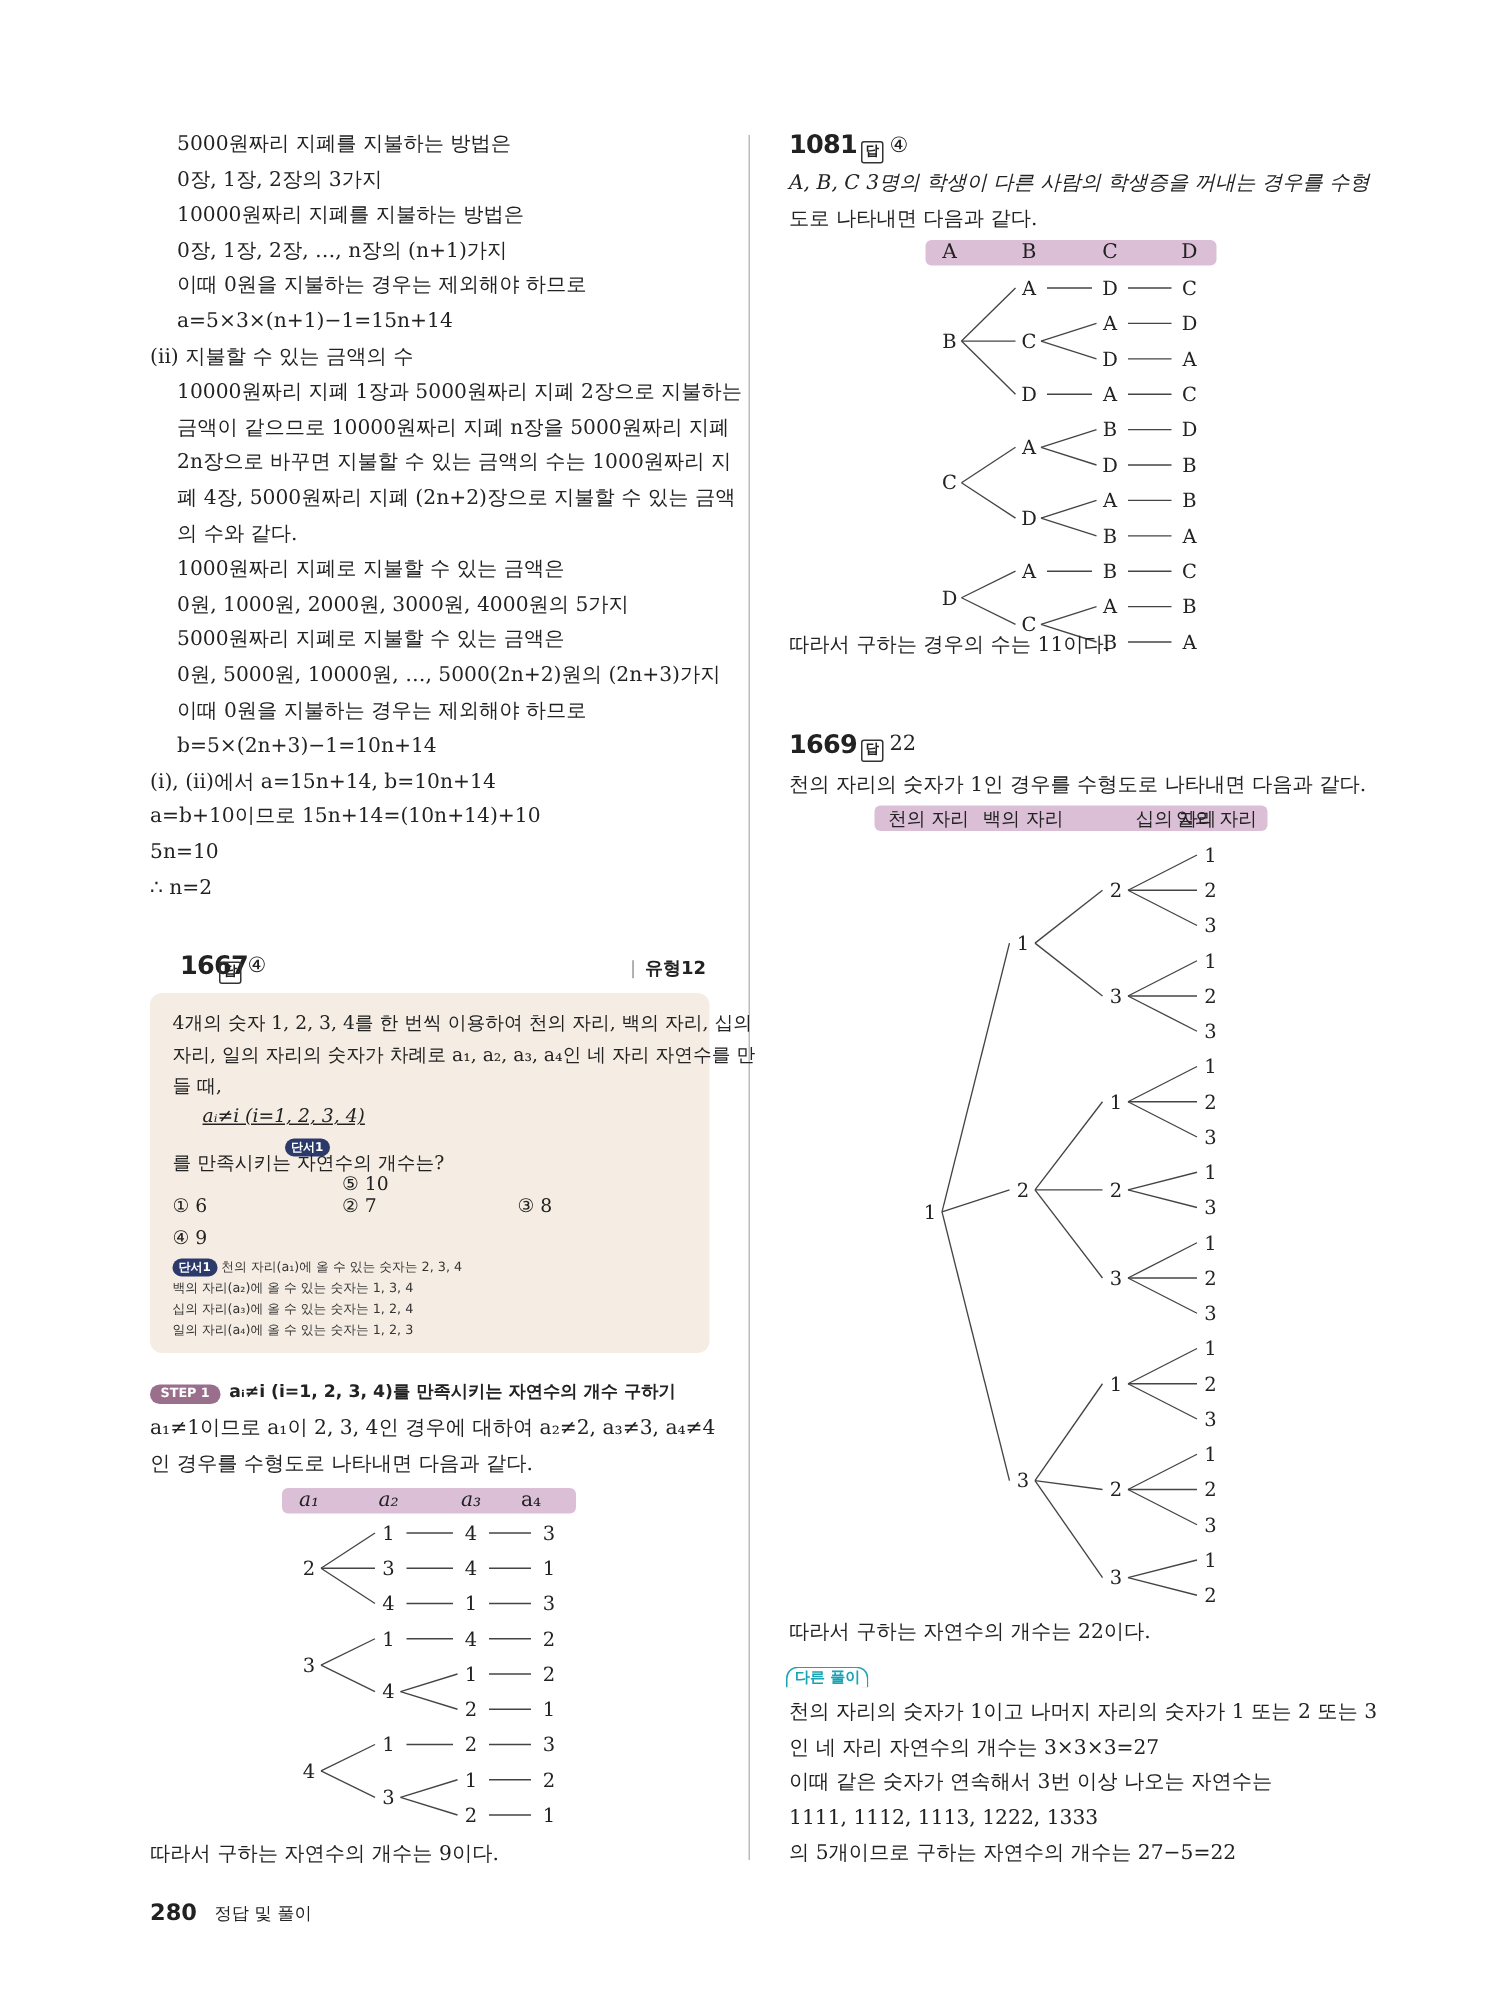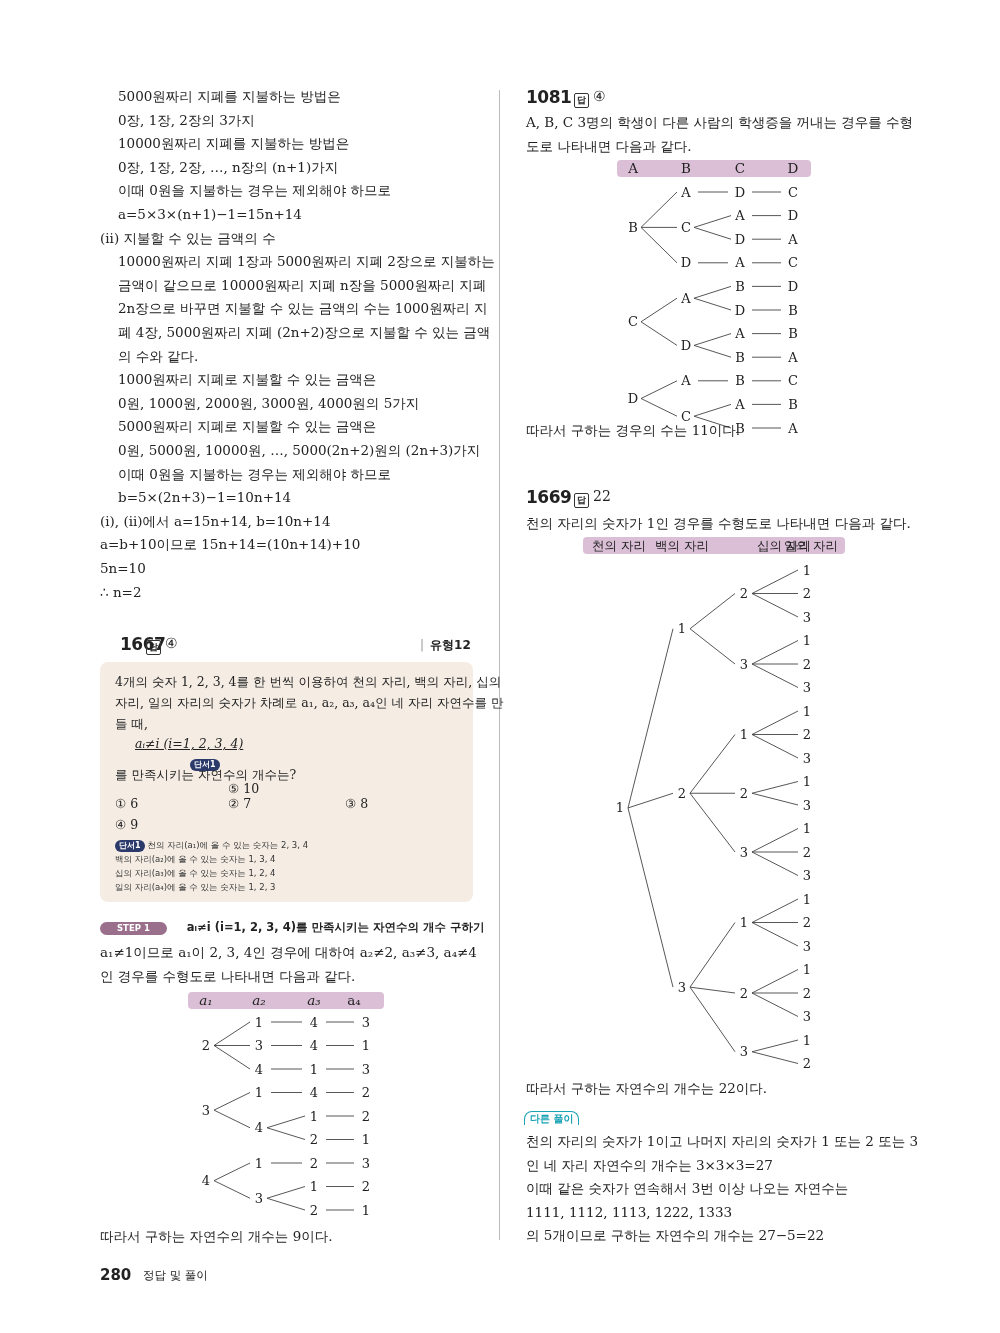--- a/index.html
+++ b/index.html
@@ -13,21 +13,21 @@
   .ans .dap{display:inline-block;width:13px;height:13px;border:1.5px solid #333;border-radius:2px;font-size:9px;line-height:13px;text-align:center;
         font-family:"DejaVu Sans",sans-serif;font-weight:bold;margin-right:4px;vertical-align:-2px;}
   .type-tag{position:absolute;font-family:"DejaVu Sans",sans-serif;font-size:12px;font-weight:bold;}
   .type-tag .bar{color:#999;font-weight:normal;margin-right:6px;}
   .qbox{position:absolute;left:100px;top:662px;width:373px;height:240px;background:#f5ede4;border-radius:8px;}
   .qline{position:absolute;font-size:12.5px;white-space:nowrap;line-height:18px;}
   .hint{position:absolute;font-family:"DejaVu Sans",sans-serif;font-size:8.5px;white-space:nowrap;line-height:14px;color:#333;}
   .badge{display:inline-block;background:#2c3a6b;color:#fff;font-family:"DejaVu Sans",sans-serif;font-size:8px;font-weight:bold;
          border-radius:8px;padding:0 4px;line-height:12px;}
   .step{display:inline-block;background:#9a6f8c;color:#fff;font-family:"DejaVu Sans",sans-serif;font-size:8.5px;font-weight:bold;
-         border-radius:8px;padding:0 17px;line-height:13px;margin-right:20px;}
+         border-radius:8px;padding:0 7px;line-height:13px;margin-right:6px;}
   .steptitle{position:absolute;font-family:"DejaVu Sans",sans-serif;font-size:11.5px;font-weight:bold;white-space:nowrap;}
   .hdrbar{position:absolute;background:#dbbfd6;border-radius:4px;height:17px;font-size:13.5px;line-height:17px;}
   .hdrbar span{position:absolute;top:0;text-align:center;}
   .tree{position:absolute;}
   .tree text{font-family:"DejaVu Serif","Liberation Serif",serif;font-size:13px;fill:#222;}
   .tree line{stroke:#444;stroke-width:0.9;}
   .alt-badge{position:absolute;left:524px;top:1111px;font-family:"DejaVu Sans",sans-serif;font-size:10px;font-weight:bold;color:#1aa3b5;
             border:1.5px solid #1aa3b5;border-bottom:none;border-radius:8px 8px 0 0;padding:0 5px;line-height:13px;}
   .footer-num{position:absolute;left:100px;top:1266px;font-family:"DejaVu Sans",sans-serif;font-weight:bold;font-size:15px;}
   .footer-txt{position:absolute;left:143px;top:1268px;font-family:"DejaVu Sans",sans-serif;font-size:11.5px;}
@@ -159,21 +159,21 @@
     <text x="178" y="204.5" text-anchor="middle">1</text>
   </svg>
 
 <div class="line" style="left:100px;top:1226px;">따라서 구하는 자연수의 개수는 9이다.</div>
 
 <div class="qnum" style="left:526px;top:87px;">1081</div>
 <div class="ans" style="left:574px;top:88px;">
   <span class="dap">답</span><span>④</span>
 </div>
 <div id="lines1668">
-    <div class="line" style="left: 526px; top: 112px;">A, B, C 3명의 학생이 다른 사람의 학생증을 꺼내는 경우를 수형</div>
+    <div class="line" style="left: 526px; top: 112px; font-style: italic;">A, B, C 3명의 학생이 다른 사람의 학생증을 꺼내는 경우를 수형</div>
     <div class="line" style="left: 526px; top: 136px;">도로 나타내면 다음과 같다.</div>
   </div>
 <div class="hdrbar" id="hdr1668" style="left:617px;top:160px;width:194px;">
     <span style="left: -24px; width: 80px;">A</span>
     <span style="left: 29px; width: 80px;">B</span>
     <span style="left: 83px; width: 80px;">C</span>
     <span style="left: 136px; width: 80px;">D</span>
   </div>
 <svg class="tree" id="tree1668" style="left:617px;top:180px;" width="200" height="260">
     <text x="16" y="51.900000000000006" text-anchor="middle">B</text>

